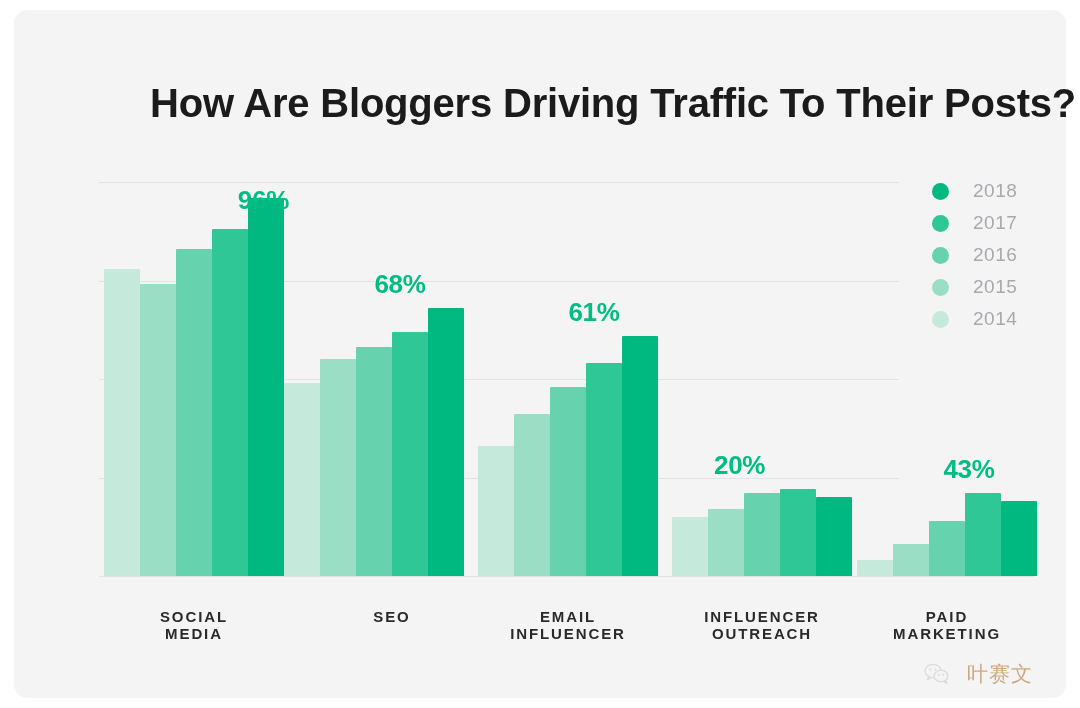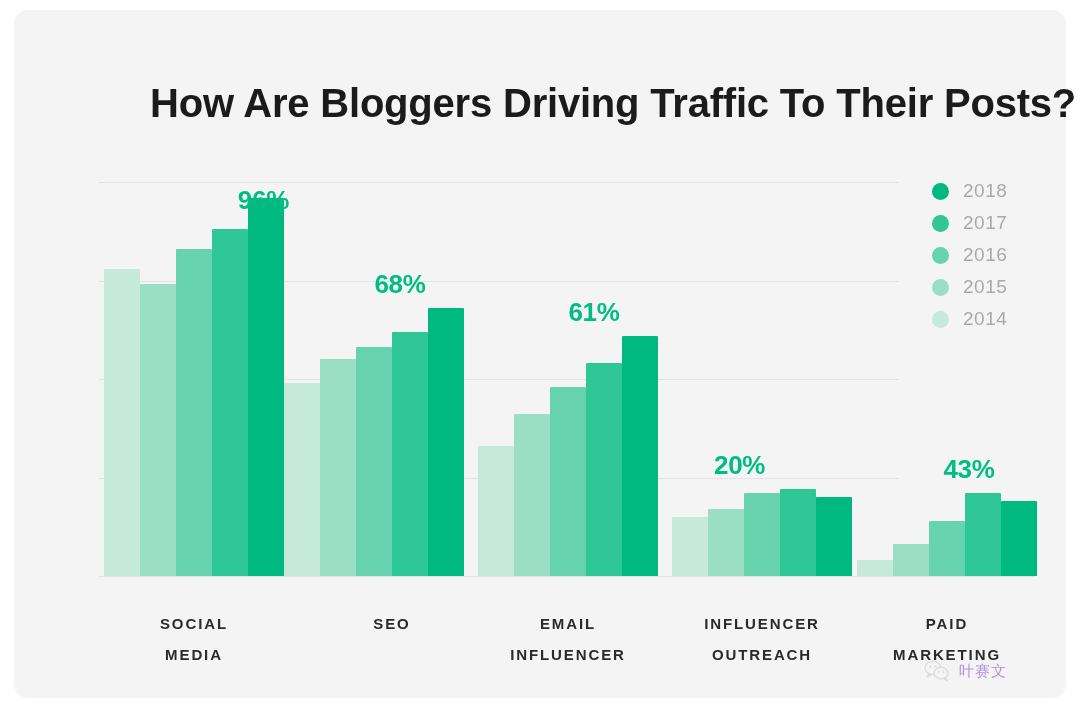--- a/index.html
+++ b/index.html
@@ -84,35 +84,36 @@
   }
 
   .cat-label {
     position: absolute;
     top: 598px;
     font-size: 15px;
     font-weight: bold;
     color: #2a2a2a;
     letter-spacing: 1.9px;
     text-align: center;
-    line-height: 31px;
+    line-height: 17px;
     white-space: pre-line;
   }
 
   
   #legend {
     position: absolute;
     left: 918px;
     top: 165px;
   }
   .legend-item {
     position: relative;
     height: 32px;
     display: flex;
     align-items: center;
+    gap: 10px;
   }
   .legend-dot {
     width: 17px;
     height: 17px;
     border-radius: 50%;
     flex: 0 0 auto;
   }
   .legend-label {
     margin-left: 14px;
     font-size: 19px;
@@ -123,23 +124,23 @@
   
   #watermark {
     position: absolute;
     left: 910px;
     top: 650px;
     display: flex;
     align-items: center;
     opacity: 0.5;
   }
   #watermark .wm-text {
-    margin-left: 9px;
-    font-size: 15px;
-    color: #6d28d9;
+    margin-left: 17px;
+    font-size: 21px;
+    color: #a16207;
     letter-spacing: 1px;
   }
 </style>
 </head>
 <body>
 
 <div id="infographic-card">
 
   <h1 id="chart-title">How Are Bloggers Driving Traffic To Their Posts?</h1>
 

